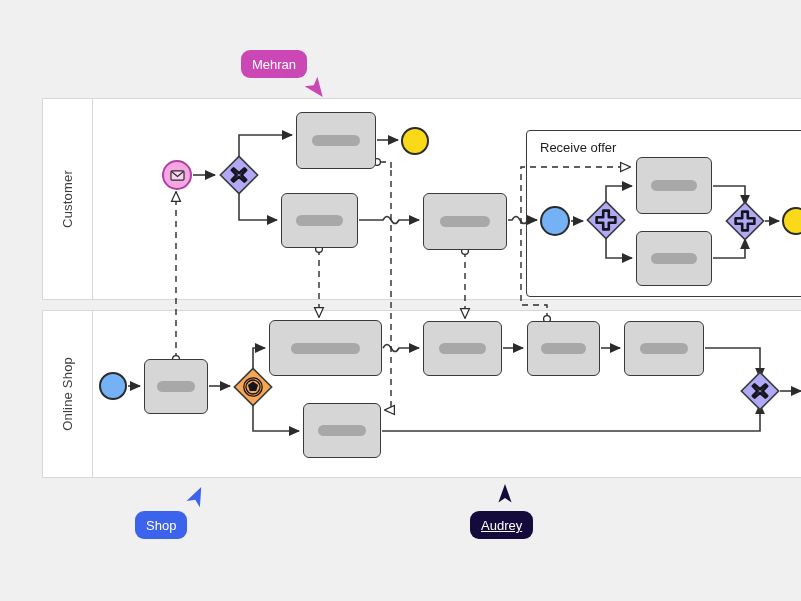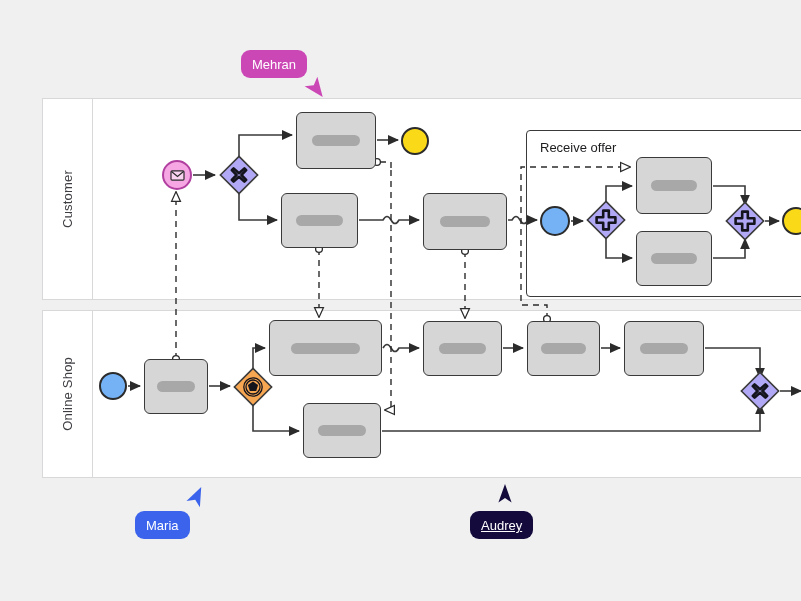--- a/index.html
+++ b/index.html
@@ -296,21 +296,21 @@
   <div class="cursor-wrap" style="left:0; top:0;">
     <div class="cursor-pill" style="left:241px; top:50px; background:#cc47b6;">Mehran</div>
     <svg class="cursor-arrow" style="left:303px; top:76px;" width="26" height="26" viewBox="0 0 26 26">
       <g transform="rotate(143 13 13)">
         <path d="M 12.5 2.5 L 20.5 22 L 12.5 17.4 L 4.5 22 z" fill="#cc47b6"></path>
       </g>
     </svg>
   </div>
 
   <div class="cursor-wrap" style="left:0; top:0;">
-    <div class="cursor-pill" style="left:135px; top:511px; background:#3b63ec;">Maria</div>
+    <div class="cursor-pill" style="left:135px; top:511px; background:#3b63ec;">Shop</div>
     <svg class="cursor-arrow" style="left:184px; top:483px;" width="26" height="26" viewBox="0 0 26 26">
       <g transform="rotate(25 13 13)">
         <path d="M 13 3 L 20.4 22 L 13 17.2 L 5.6 22 z" fill="#3b63ec"></path>
       </g>
     </svg>
   </div>
 
   <div class="cursor-wrap" style="left:0; top:0;">
     <div class="cursor-pill" style="left:470px; top:511px; background:#140a3c;text-decoration:underline;">Audrey</div>
     <svg class="cursor-arrow" style="left:492px; top:481px;" width="26" height="26" viewBox="0 0 26 26">

